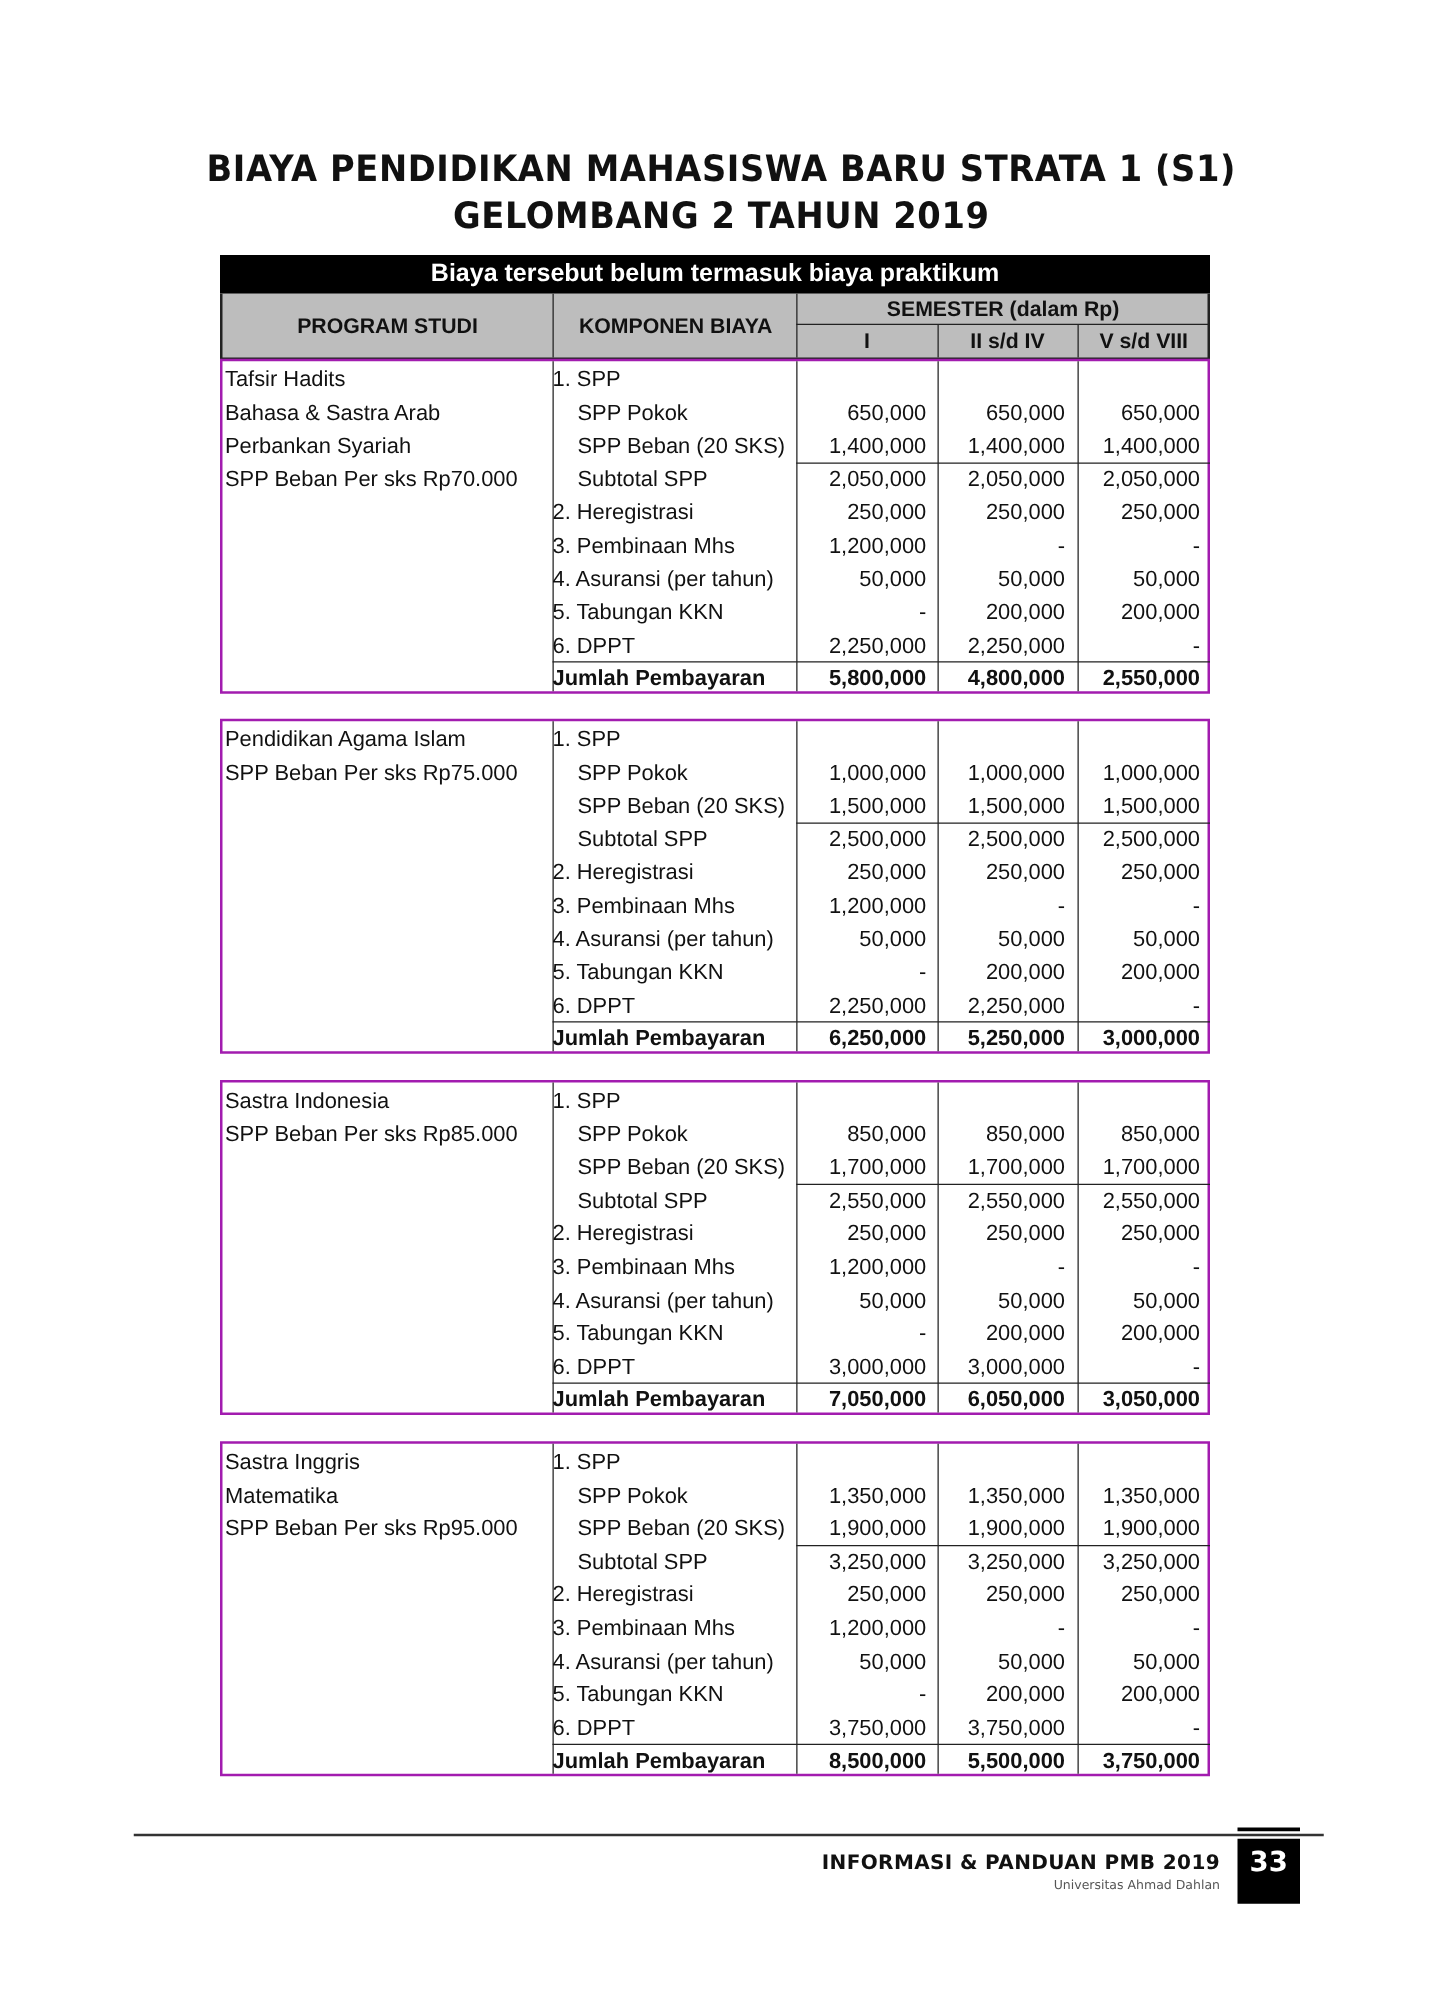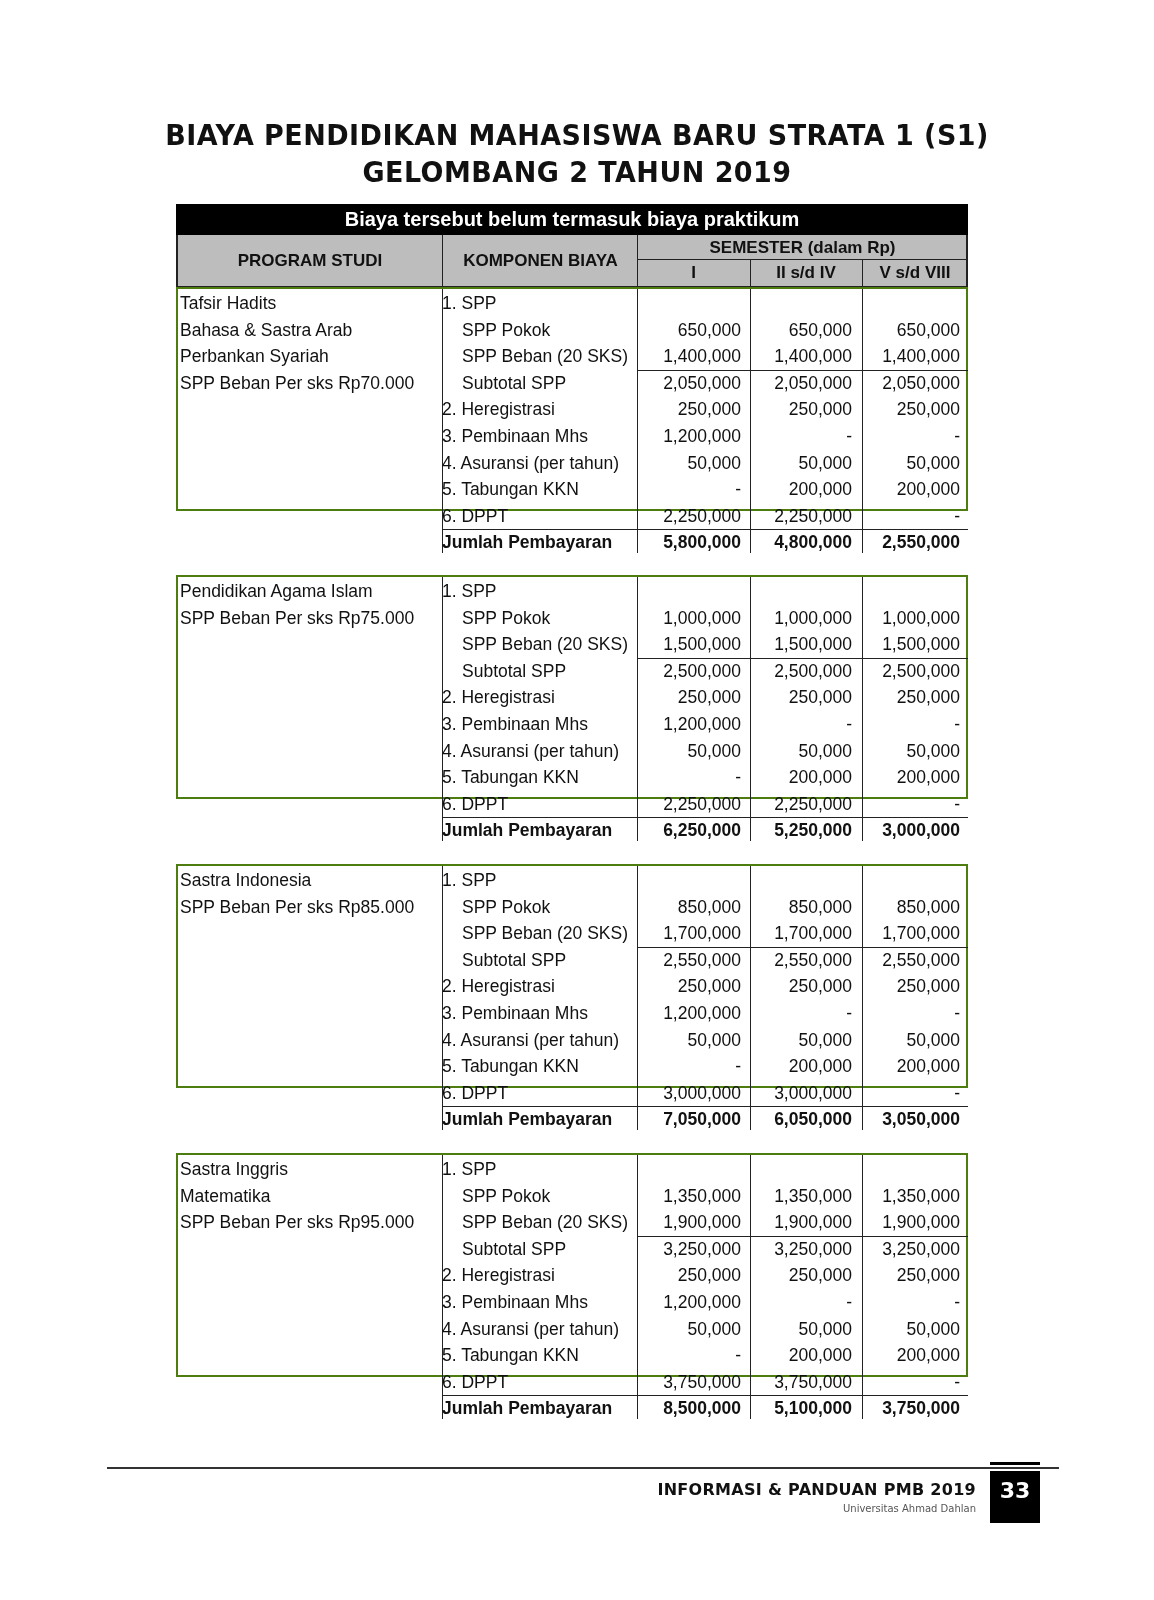--- a/index.html
+++ b/index.html
@@ -13,22 +13,22 @@
   .hdr-black { position: absolute; left: 176px; top: 204px; width: 792px; height: 31px;
                background: #000; color: #fff; font-weight: bold; font-size: 20px;
                text-align: center; line-height: 31px; box-sizing: border-box; }
   .hdr-gray { position: absolute; left: 176px; top: 235px; width: 792px; height: 53px;
               background: #bdbdbd; border: 2px solid #222; border-top: none; box-sizing: border-box; }
   .hcell { position: absolute; font-weight: bold; font-size: 17px; color: #111;
            text-align: center; box-sizing: border-box; }
   .vline { position: absolute; width: 0; border-left: 1.5px solid #222; }
   .hline { position: absolute; height: 0; border-top: 1.5px solid #222; }
 
-  .block { position: absolute; left: 176px; width: 792px; height: 224px;
-           border: 2px solid #4d7c0f; box-sizing: border-box; }
+  .block { position: absolute; left: 176px; width: 792px; height: 268px;
+           border: 2px solid #a21caf; box-sizing: border-box; }
   .row { position: absolute; left: 0; width: 788px; height: 26.6px; font-size: 17.5px;
          line-height: 26.6px; color: #111; }
   .row .prog { position: absolute; left: 2px; width: 260px; white-space: nowrap; }
   .row .comp { position: absolute; left: 264px; width: 195px; white-space: nowrap; }
   .row .comp.indent { padding-left: 20px; box-sizing: border-box; }
   .row .v { position: absolute; text-align: right; white-space: nowrap; }
   .row .v1 { left: 461px; width: 102px; }
   .row .v2 { left: 574px; width: 100px; }
   .row .v3 { left: 686px; width: 96px; }
   .row.total { font-weight: bold; }
@@ -368,21 +368,21 @@
         <span class="prog"></span>
         <span class="comp">6. DPPT</span>
         <span class="v v1">3,750,000</span>
         <span class="v v2">3,750,000</span>
         <span class="v v3">-</span>
       </div>
       <div class="row total" style="top: 240.4px;">
         <span class="prog"></span>
         <span class="comp">Jumlah Pembayaran</span>
         <span class="v v1">8,500,000</span>
-        <span class="v v2">5,100,000</span>
+        <span class="v v2">5,500,000</span>
         <span class="v v3">3,750,000</span>
       </div>
     </div>
   </div>
 
 <div class="footer-line"></div>
 <div class="page-tab"></div>
 <div class="page-box">33</div>
 <div class="footer-title">INFORMASI &amp; PANDUAN PMB 2019</div>
 <div class="footer-sub">Universitas Ahmad Dahlan</div>

